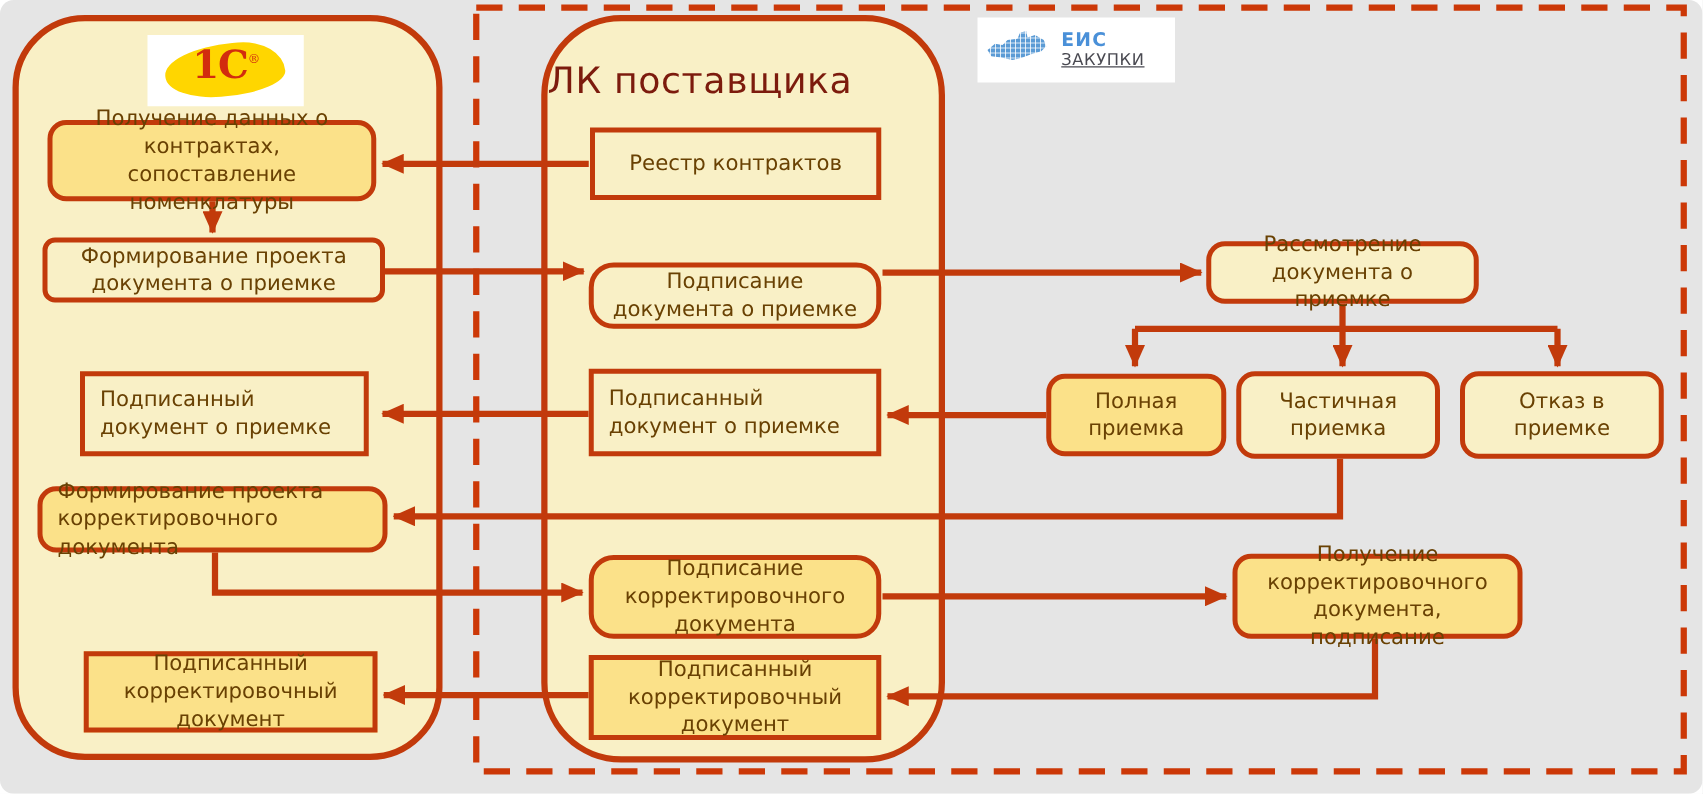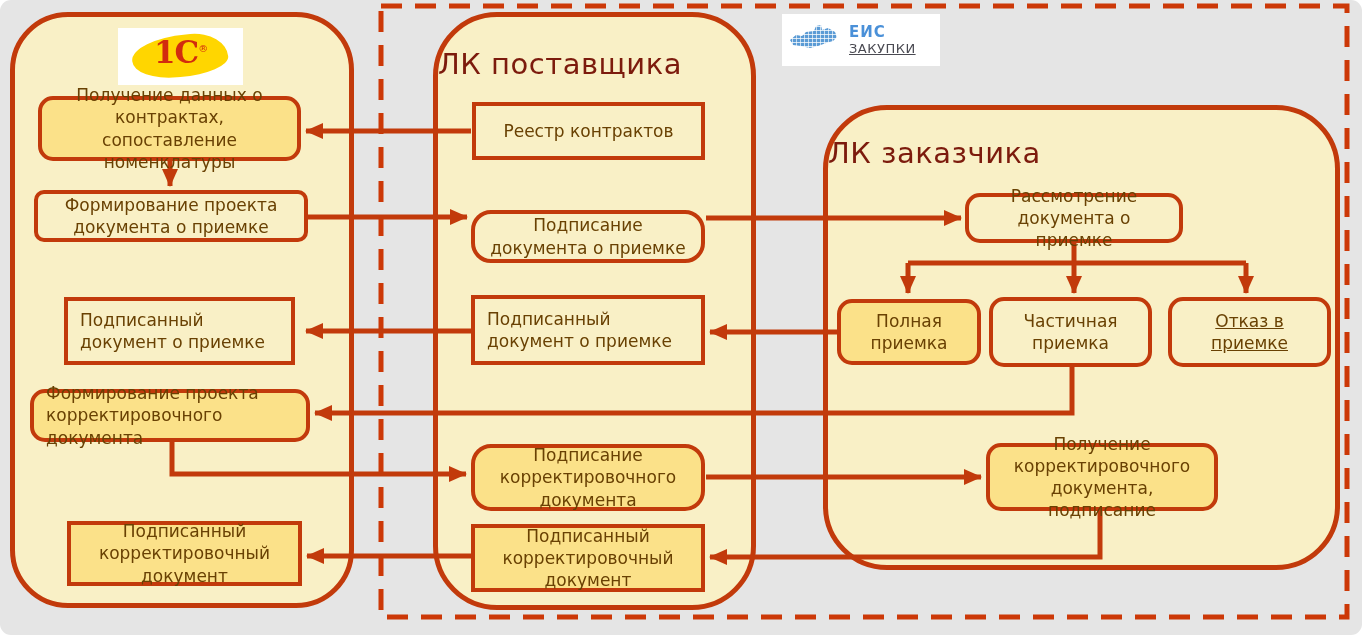--- a/index.html
+++ b/index.html
@@ -61,23 +61,20 @@
     <div class="logo-1c">
       <div class="blob-1c"></div>
       <div class="text-1c"><span>1С</span><sup>®</sup></div>
     </div>
   </div>
 
   <div class="container" style="left:433px;top:12px;width:323px;height:598px;border-radius:64px;">
     <div class="title" style="top:30px;">ЛК поставщика</div>
   </div>
 
-  <div class="container" style="left:823px;top:105px;width:517px;height:465px;border-radius:64px;">
-    <div class="title" style="top:26px;">ЛК заказчика</div>
-  </div>
 
   <div class="logo-eis">
     <svg width="52" height="36" viewBox="0 0 52 36">
       <defs>
         <pattern id="px" width="4" height="4" patternUnits="userSpaceOnUse">
           <rect width="4" height="4" fill="#5b9bd5"></rect>
           <path d="M0 0H4M0 0V4" stroke="#ffffff" stroke-width="1.3"></path>
         </pattern>
       </defs>
       <path d="M2,18 L8,13 L14,14 L18,10 L26,9 L28,4 L33,3 L34,8 L40,6 L47,10 L49,15 L45,19 L38,21 L30,24 L22,26 L13,24 L5,23 Z" fill="url(#px)"></path>
@@ -135,16 +132,16 @@
 
   <div class="box" style="left:472px;top:102px;width:233px;height:58px;">Реестр контрактов</div>
   <div class="box round-lg" style="left:471px;top:190px;width:234px;height:53px;margin-top:20px;">Подписание документа о приемке</div>
   <div class="box al" style="left:471px;top:295px;width:234px;height:70px;">Подписанный документ о приемке</div>
   <div class="box hl round-lg" style="left:471px;top:444px;width:234px;height:67px;">Подписание корректировочного документа</div>
   <div class="box hl" style="left:471px;top:524px;width:234px;height:68px;">Подписанный корректировочный документ</div>
 
   <div class="box round" style="left:965px;top:193px;width:218px;height:50px;">Рассмотрение документа о приемке</div>
   <div class="box hl round" style="left:837px;top:299px;width:144px;height:66px;">Полная приемка</div>
   <div class="box round" style="left:989px;top:297px;width:163px;height:70px;padding-left:13px;">Частичная приемка</div>
-  <div class="box round tight" style="left:1168px;top:297px;width:163px;height:70px;text-decoration:underline;">Отказ в приемке</div>
+  <div class="box round tight" style="left:1168px;top:297px;width:163px;height:70px;">Отказ в приемке</div>
   <div class="box hl round" style="left:986px;top:443px;width:232px;height:68px;">Получение корректировочного документа, подписание</div>
 
 </div>
 
 </body></html>

